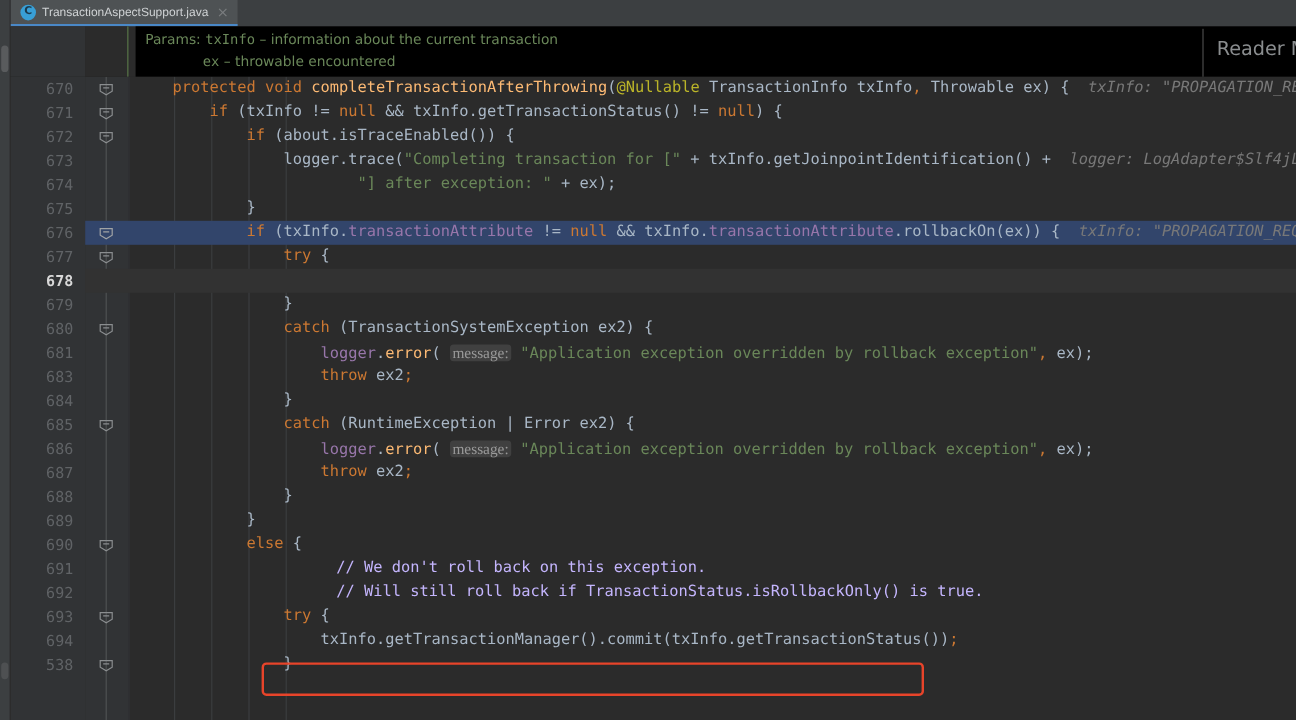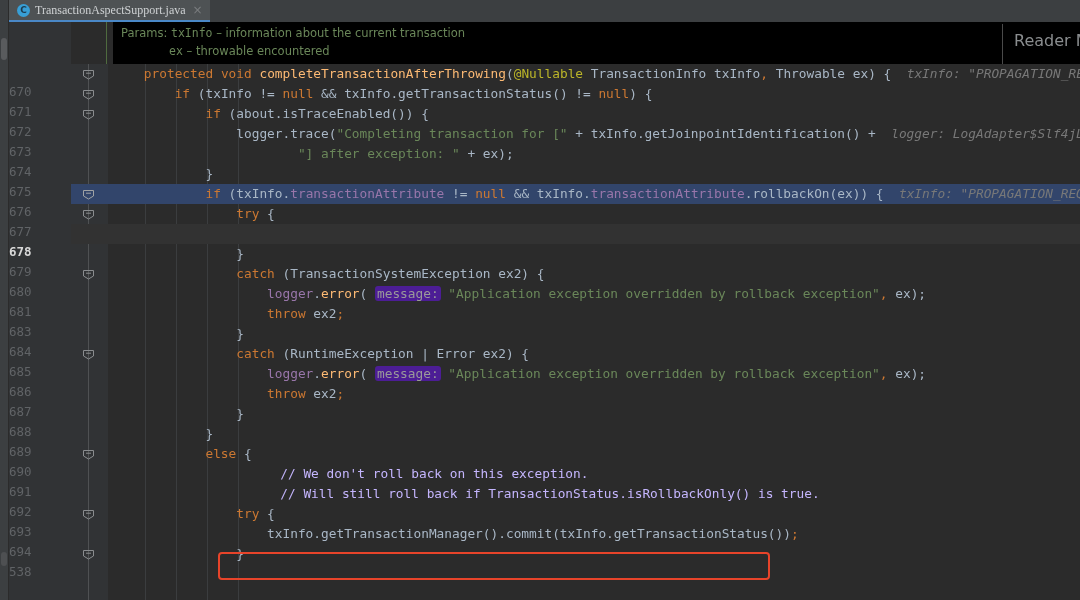--- a/index.html
+++ b/index.html
@@ -56,22 +56,22 @@
     width: 13px; height: 13px;
     border-radius: 50%;
     background: #389fd6;
     color: #1c3a4d;
     font-family: "DejaVu Sans", sans-serif;
     font-size: 9px; font-weight: bold;
     line-height: 13px; text-align: center;
     flex: 0 0 auto;
   }
   .tab-title {
-    font-family: Liberation Serif, serif;
-    font-size: 12px;
+    font-family: Liberation Sans, sans-serif;
+    font-size: 10px;
     color: #cfd2d4;
     white-space: nowrap;
   }
   .tab-close {
     font-family: "DejaVu Sans", sans-serif;
     font-size: 12px;
     color: #7a7d7f;
     line-height: 1;
     padding-left: 2px;
   }
@@ -170,26 +170,25 @@
     position: absolute; left: 62px; top: 0; right: 0; height: 20px;
     background: #32456b;
   }
   .row.caretline .rowbg {
     position: absolute; left: 62px; top: 0; right: 0; height: 20px;
     background: #323232;
   }
   .lnum {
     position: absolute; left: 0; top: 0;
     width: 52px; height: 20px;
-    text-align: left;
+    text-align: right;
     font-family: "DejaVu Sans Mono", monospace;
     font-size: 12.5px;
     line-height: 20px;
     color: #606366;
-    margin-top: 18px;
   }
   .row.current .lnum { color: #d8d8d8; font-weight: bold; }
 
   .fold {
     position: absolute; left: 73px; top: 5px;
     width: 13px; height: 11px;
   }
   .fold svg { display: block; }
 
   .code {
@@ -211,24 +210,25 @@
   .kw      { color: #cc7832; }
   .str     { color: #6a8759; }
   .cmt     { color: #c4b5fd; margin-left: 44px; }
   .fn      { color: #fdba74; }
   .fld     { color: #9876aa; }
   .ann     { color: #bbb529; }
   .plain   { color: #a9b7c6; }
   .hint    { color: #787878; font-style: italic; }
   .phint {
     color: #9a9a9a;
-    background: #4c1d95;
+    background: #404040;
     border-radius: 3px;
     padding: 0 2px;
     font-style: normal;
+    font-family: Liberation Serif, serif;
   }
 
   
   .annot-box {
     position: absolute;
     border: 2px solid #e8442a;
     border-radius: 4px;
     pointer-events: none;
   }
 </style>

